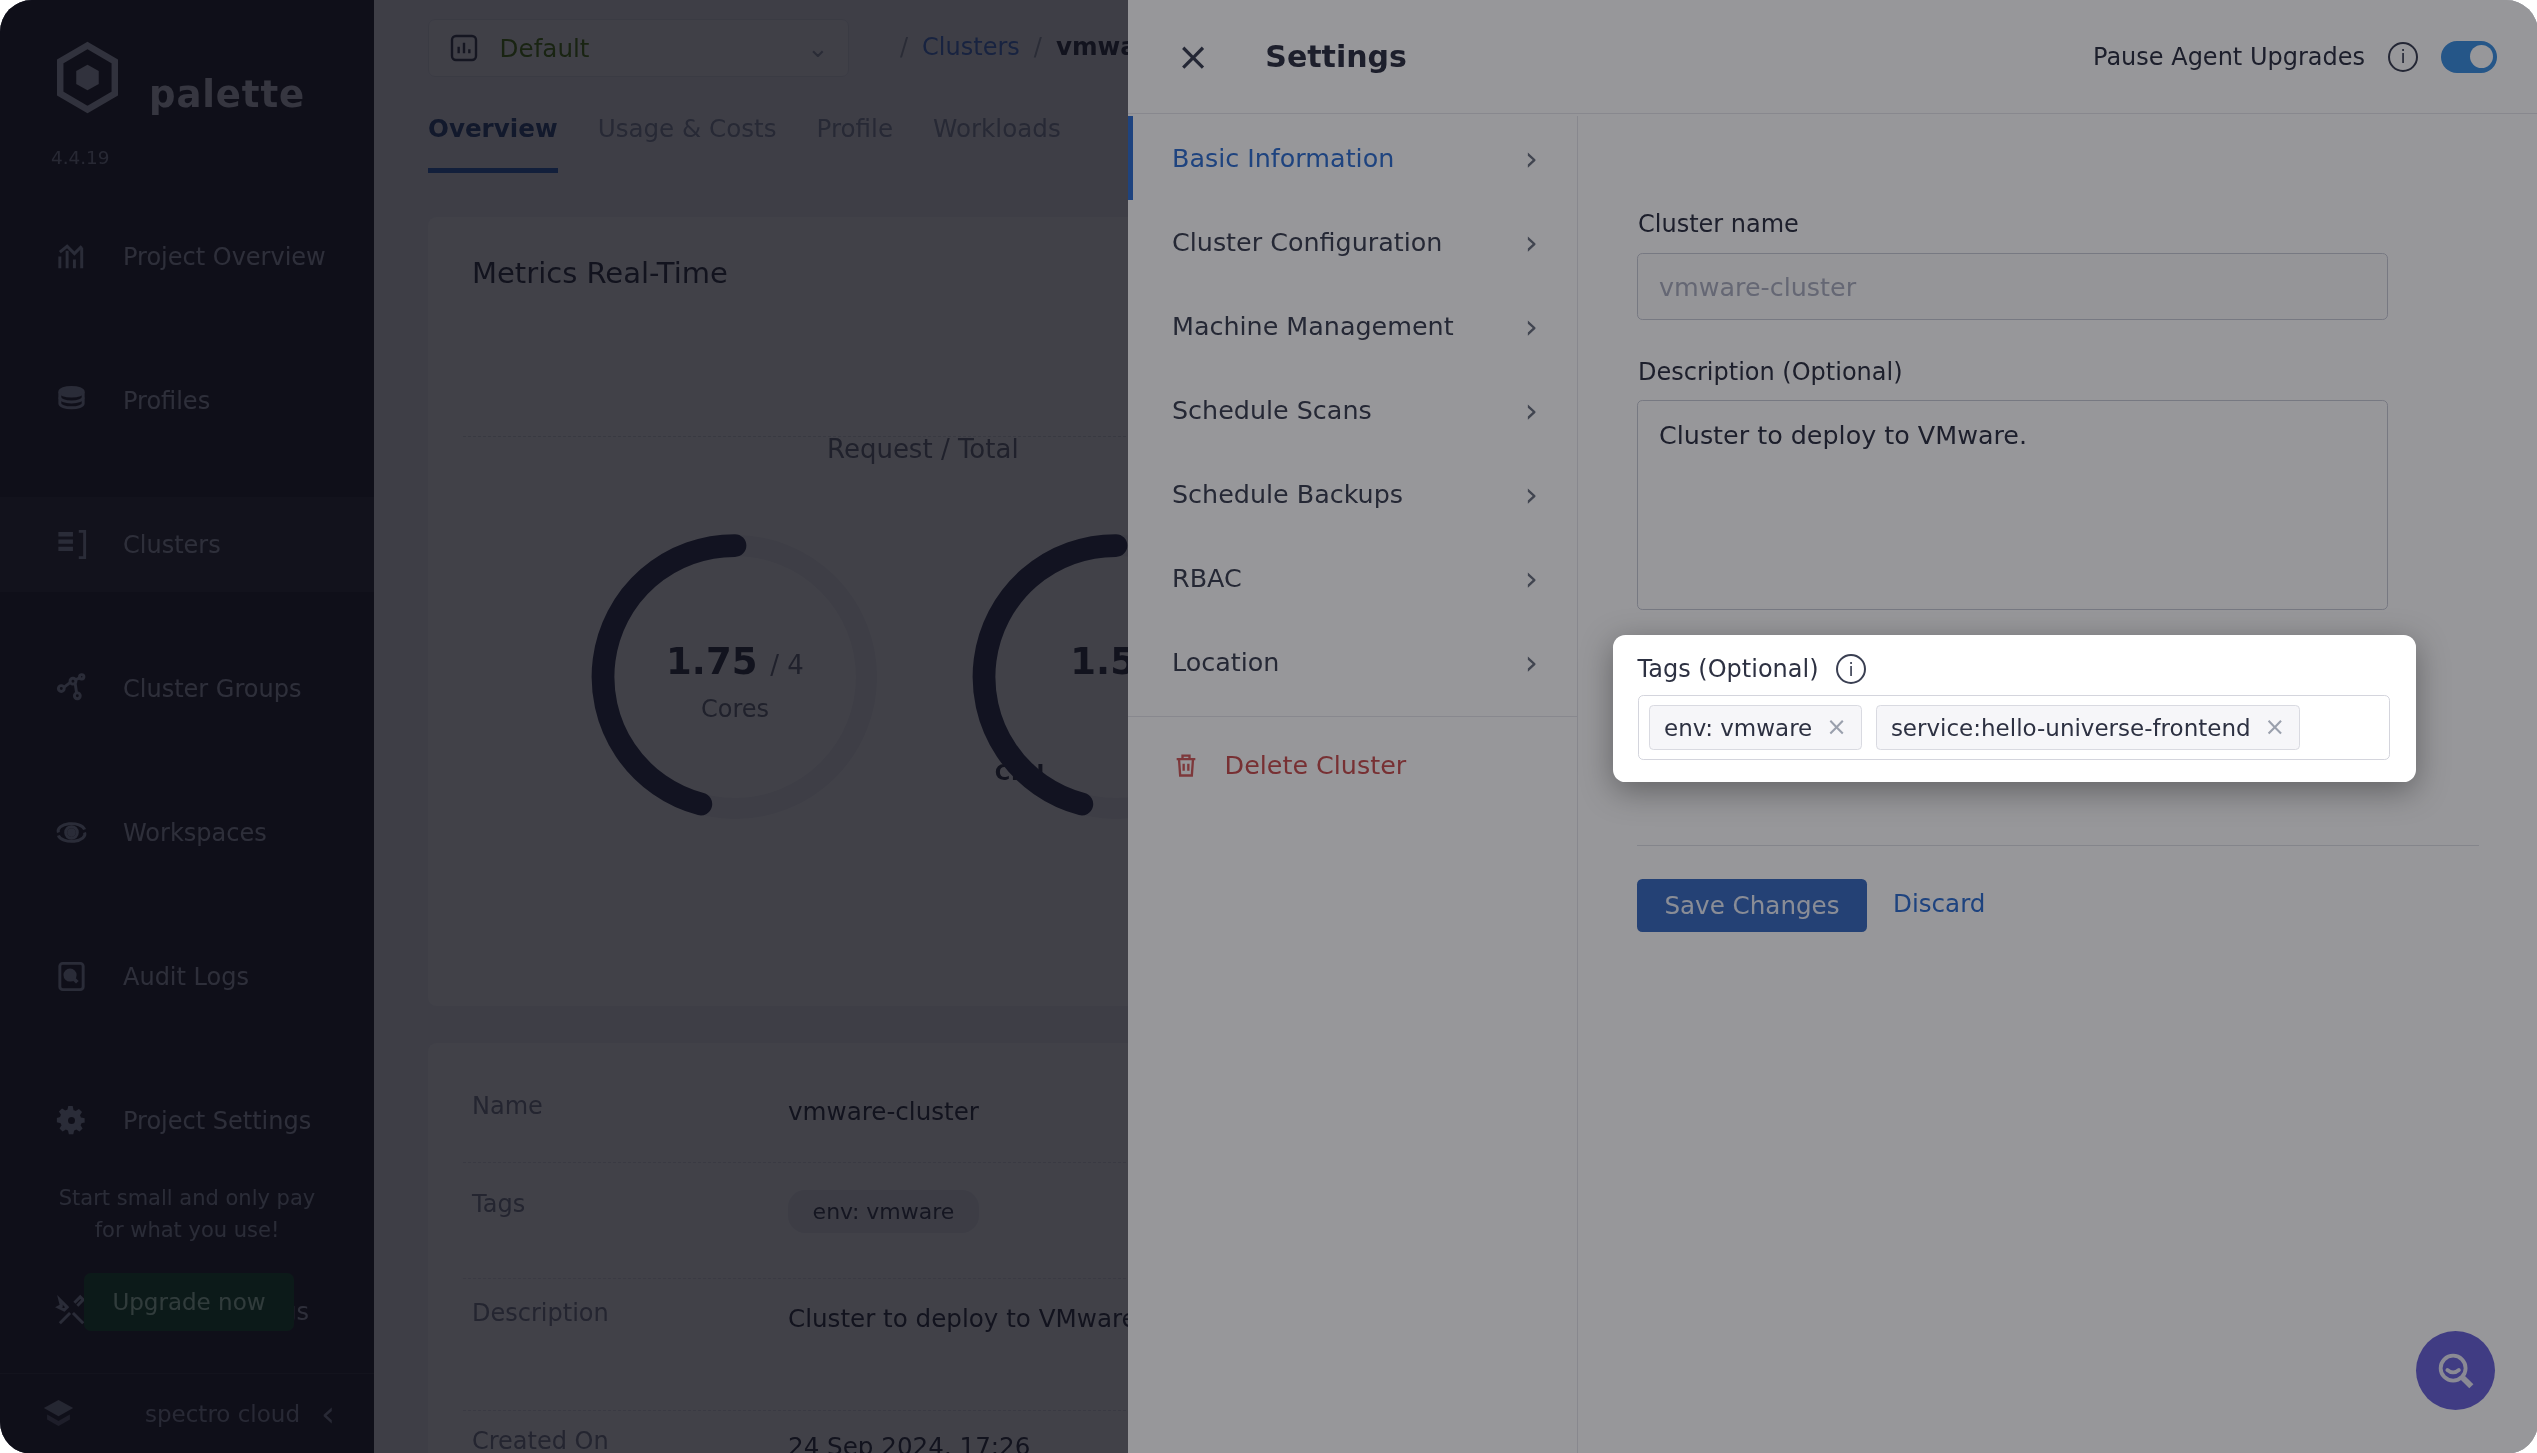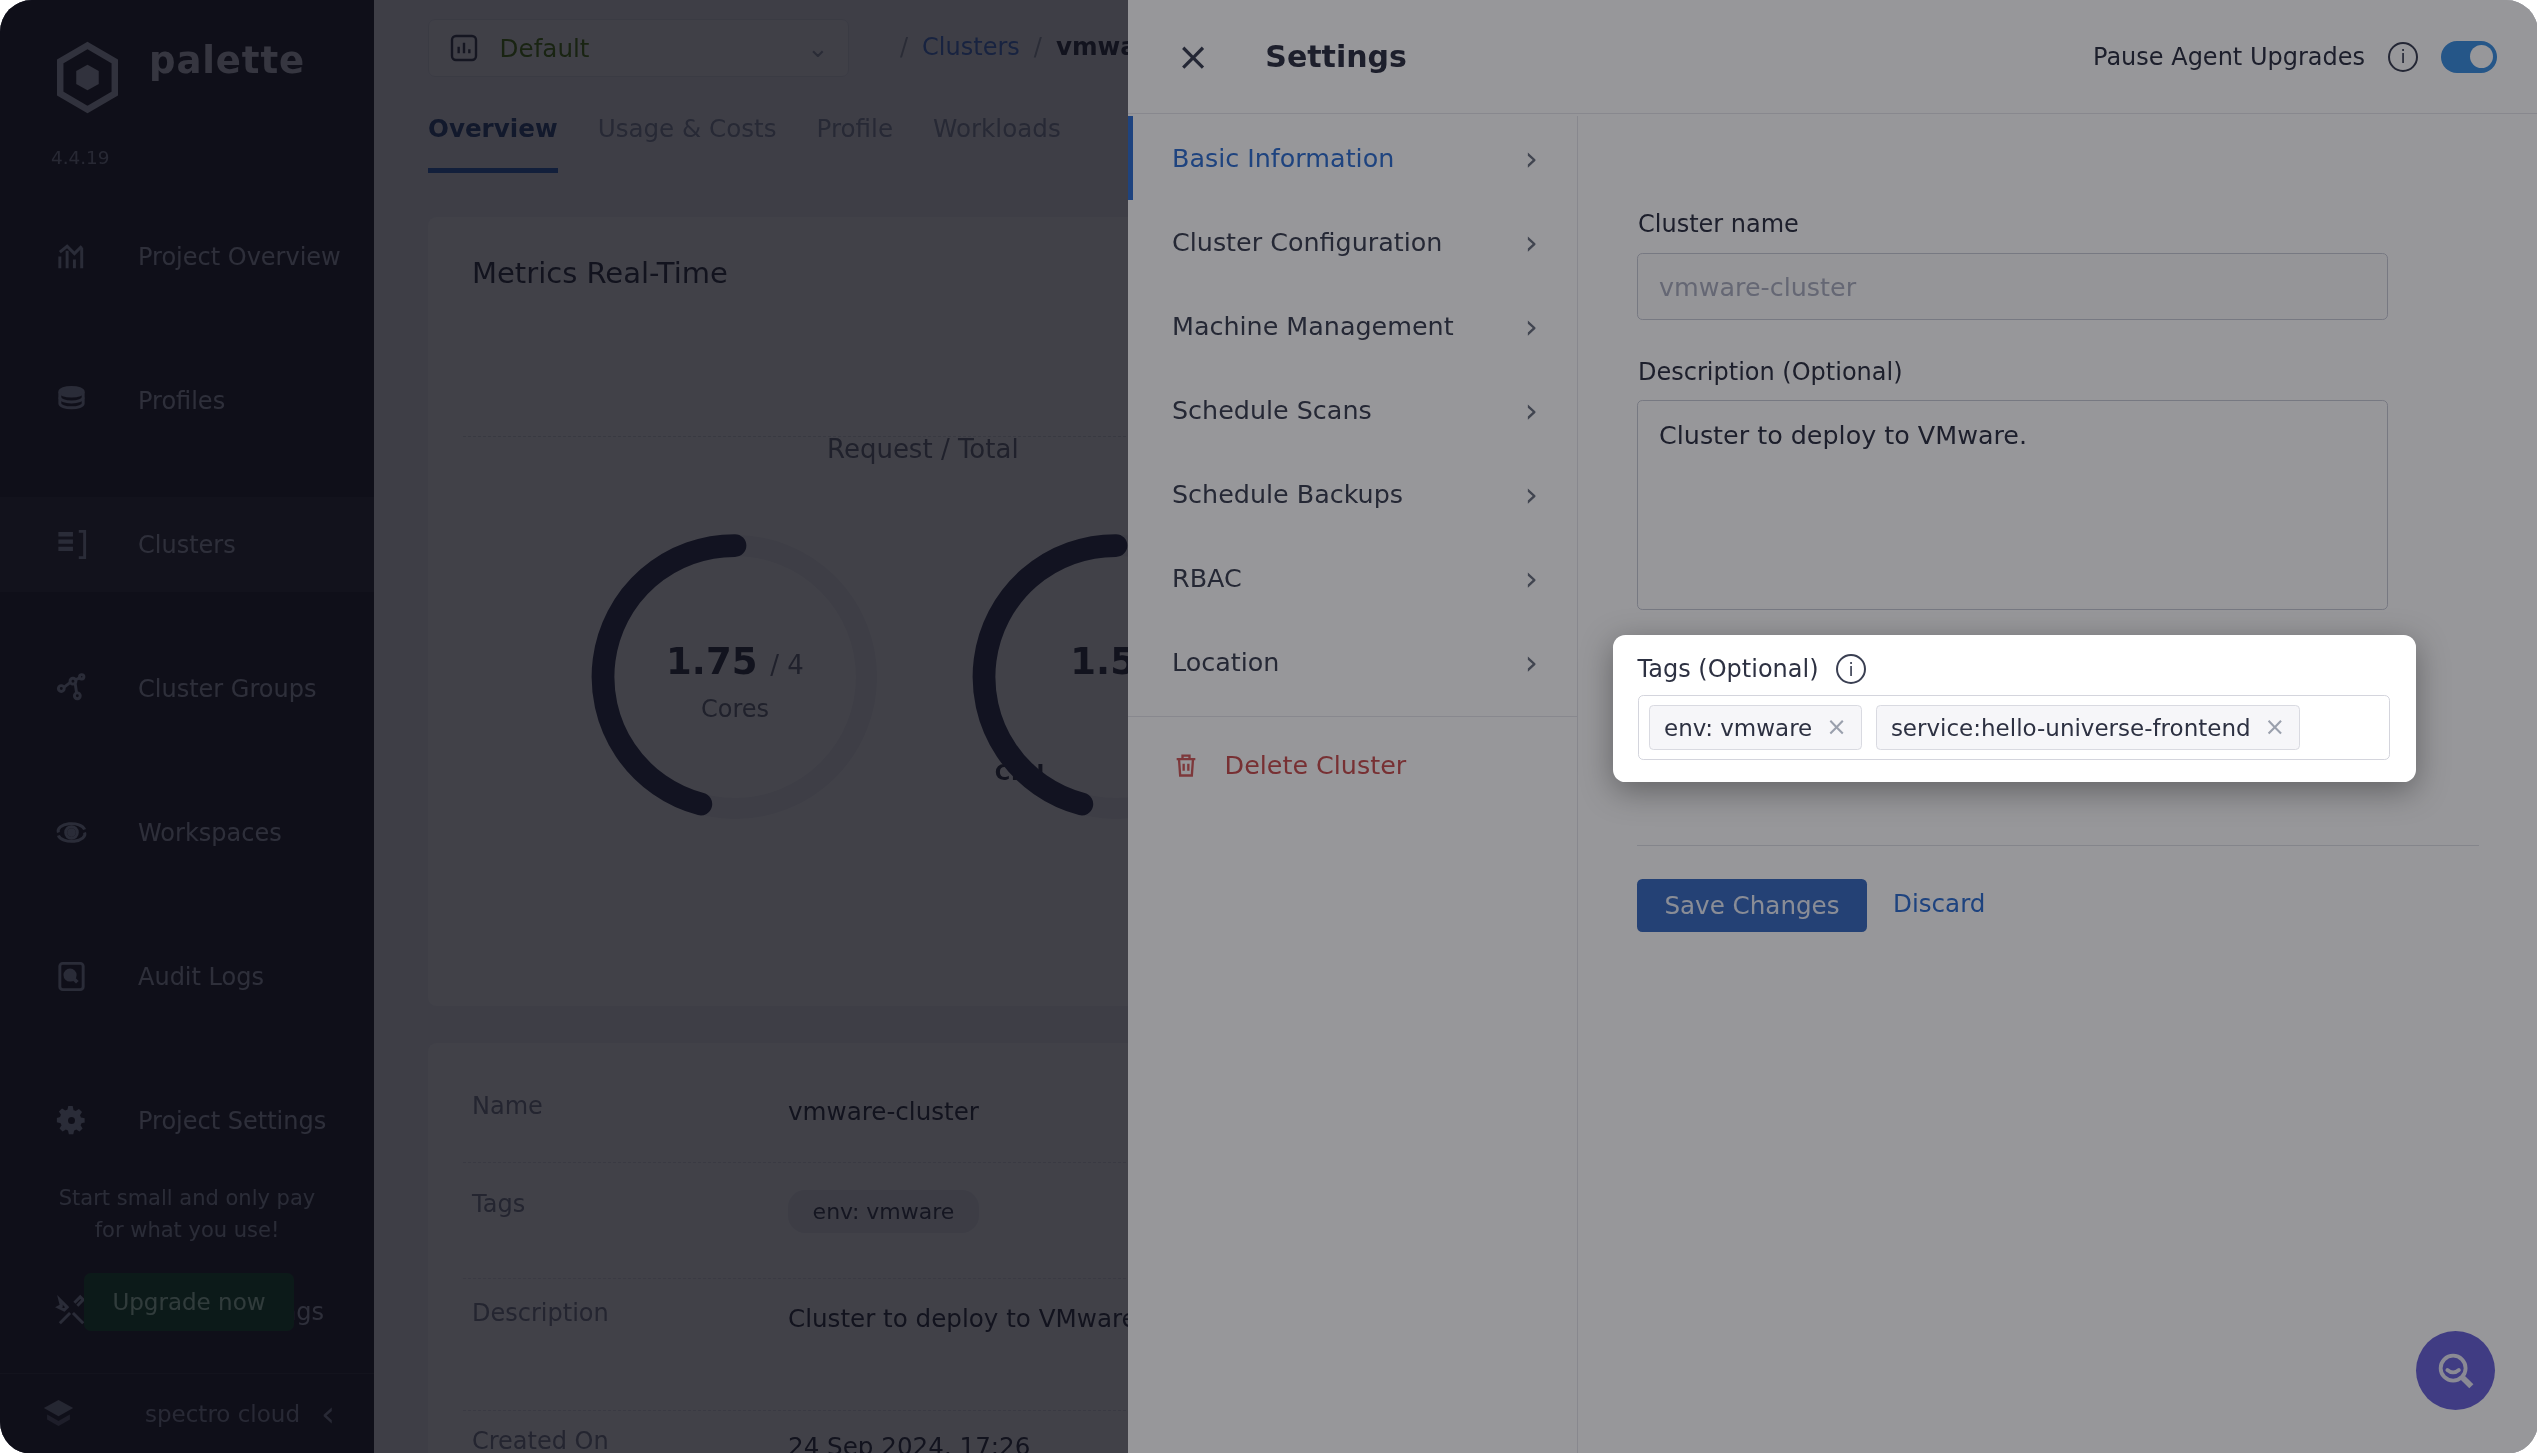--- a/index.html
+++ b/index.html
@@ -1,26 +1,26 @@
 <!DOCTYPE html>
 <html style="font-size:14px"><head>
 <meta charset="utf-8">
 <style>
   html,body{margin:0;padding:0;background:#ffffff;}
   *{box-sizing:border-box;font-family:"DejaVu Sans","Liberation Sans",sans-serif;}
   .app{position:relative;width:2538px;height:1454px;border-radius:32px;overflow:hidden;background:#f3f4f8;}
 
   
   .sidebar{position:absolute;left:0;top:0;width:374px;height:1454px;background:#21212e;z-index:10;}
-  .logo-row{position:absolute;left:49px;top:39px;display:flex;align-items:flex-start;gap:23px;}
+  .logo-row{position:absolute;left:49px;top:39px;display:flex;align-items:flex-end;gap:23px;}
   .logo-mark{width:77px;height:77px;color:#b9bdcd;}
   .logo-text{font-size:37px;font-weight:600;color:#cdd0dd;letter-spacing:0.9px;}
   .version{position:absolute;left:51px;top:147px;font-size:18.4px;color:#8a8fa3;}
   .nav{position:absolute;left:0;top:209px;width:374px;}
-  .nav-item{position:relative;height:95px;display:flex;align-items:center;padding-left:54px;gap:49px;color:#a9aec1;cursor:pointer;}
+  .nav-item{position:relative;height:95px;display:flex;align-items:center;padding-left:54px;gap:34px;color:#a9aec1;cursor:pointer;}
   .nav-item.active{background:rgba(255,255,255,0.055);}
   .nav-item .nico{width:35px;height:35px;flex:0 0 35px;color:#9aa0b6;}
   .nav-item .nlabel{font-size:24px;}
   .nav-gap{height:49px;}
   .promo{position:absolute;left:26px;top:1182px;width:322px;text-align:center;font-size:21px;line-height:32px;color:#9aa0b4;}
   .upgrade-btn{position:absolute;left:84px;top:1273px;width:210px;height:58px;border:none;border-radius:7px;background:#14532d;color:#b9e8c9;font-size:23px;cursor:pointer;}
   .side-footer{position:absolute;left:0;top:1373px;width:374px;height:81px;border-top:0.9px solid rgba(255,255,255,0.08);display:flex;align-items:center;padding:0 39px;gap:21px;text-align:right;}
   .sc-logo{width:39px;height:39px;color:#8e93a8;}
   .sc-text{font-size:23px;color:#8e93a8;flex:1;}
   .collapse{font-size:35px;color:#8e93a8;cursor:pointer;line-height:1;}

